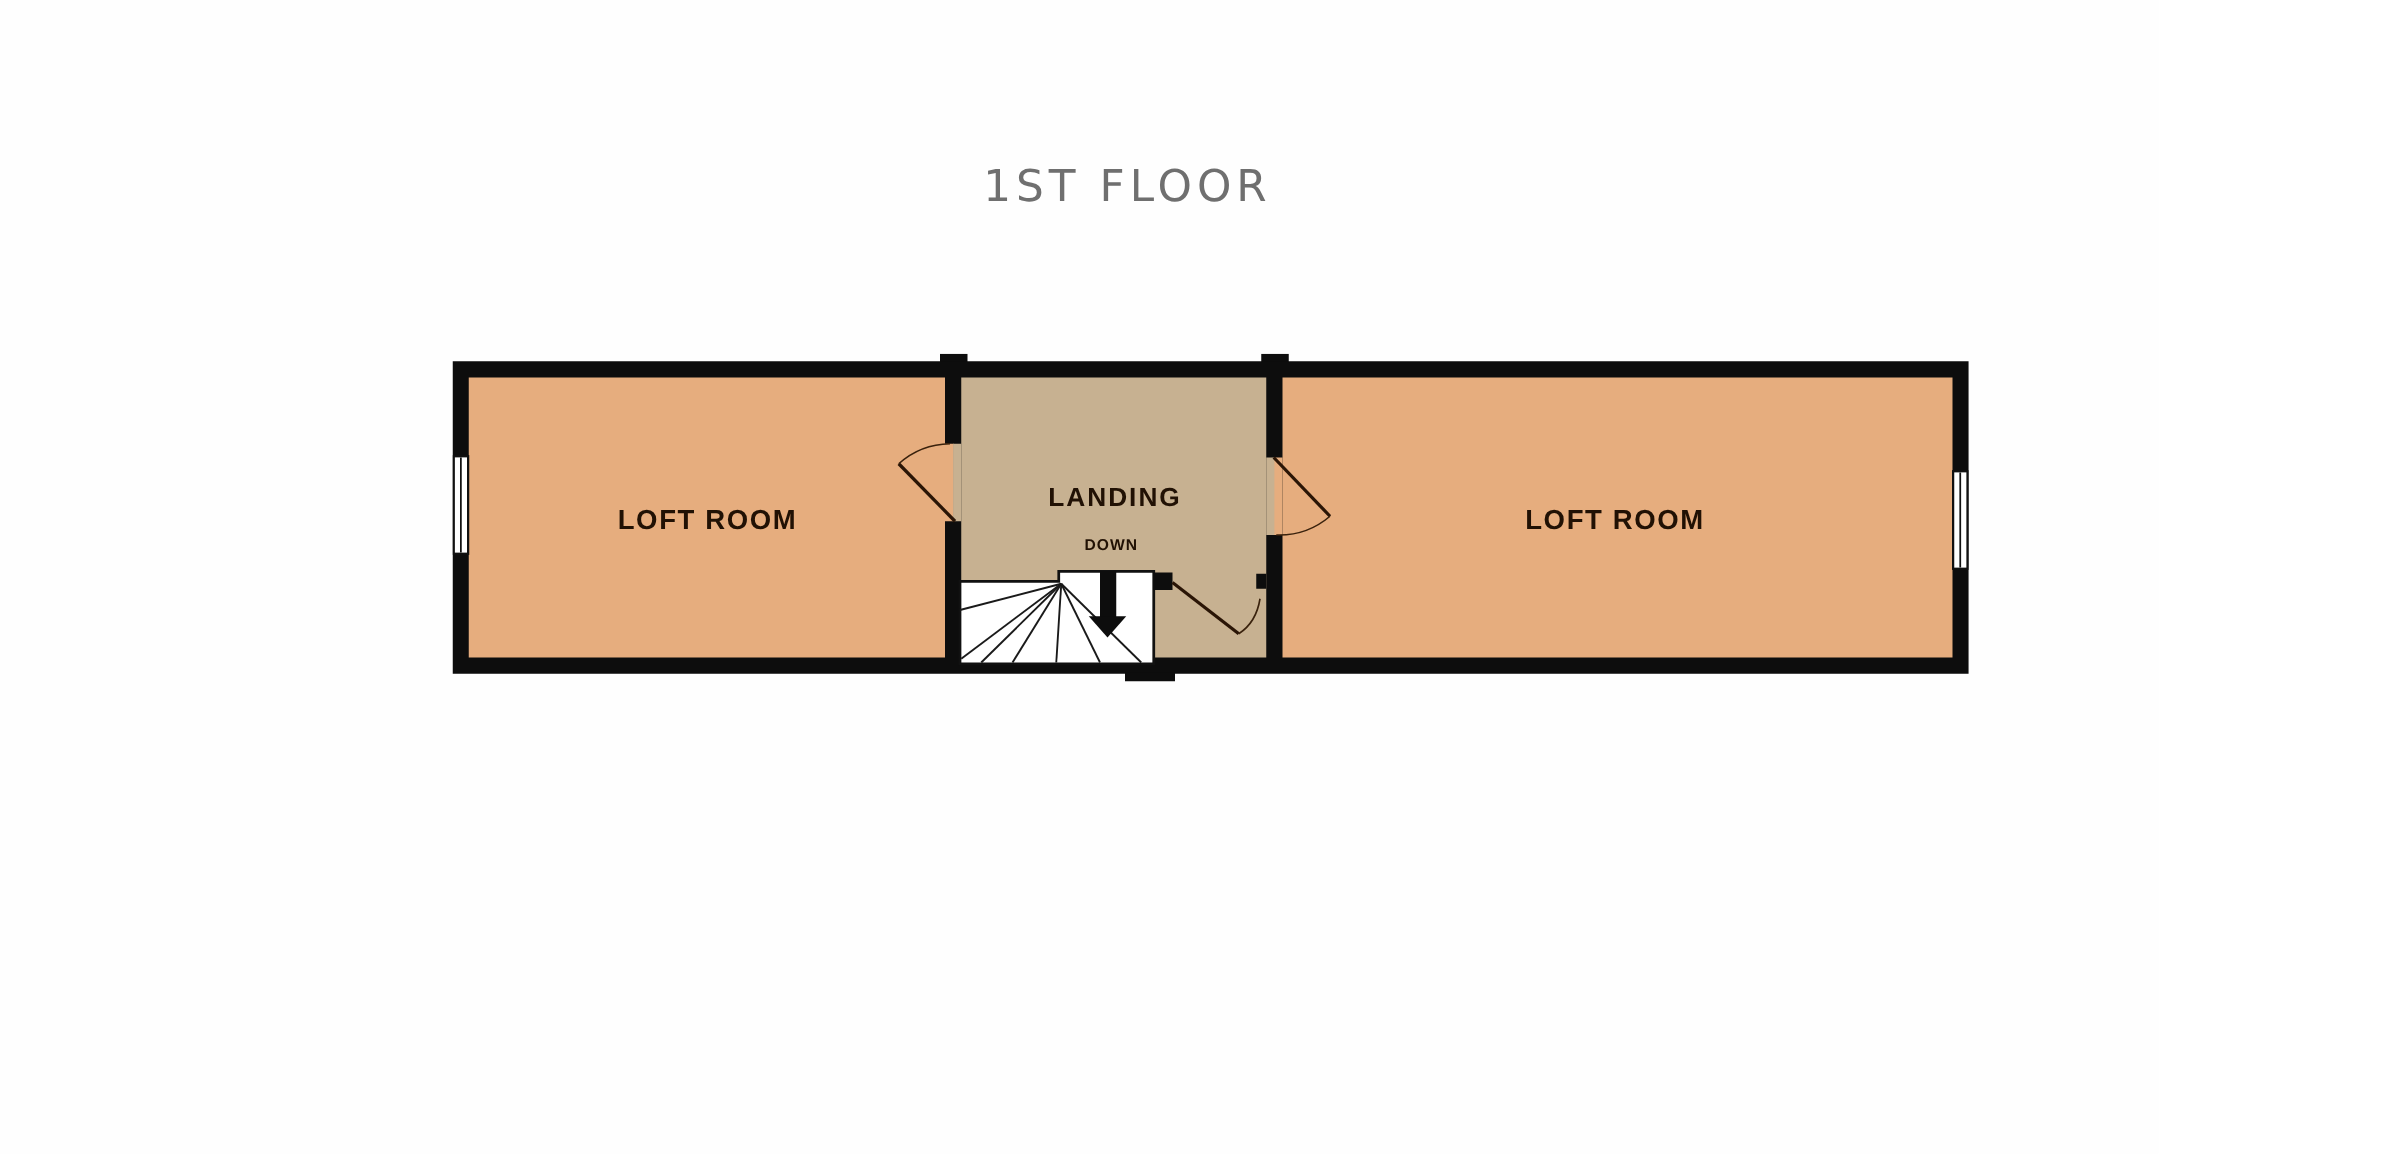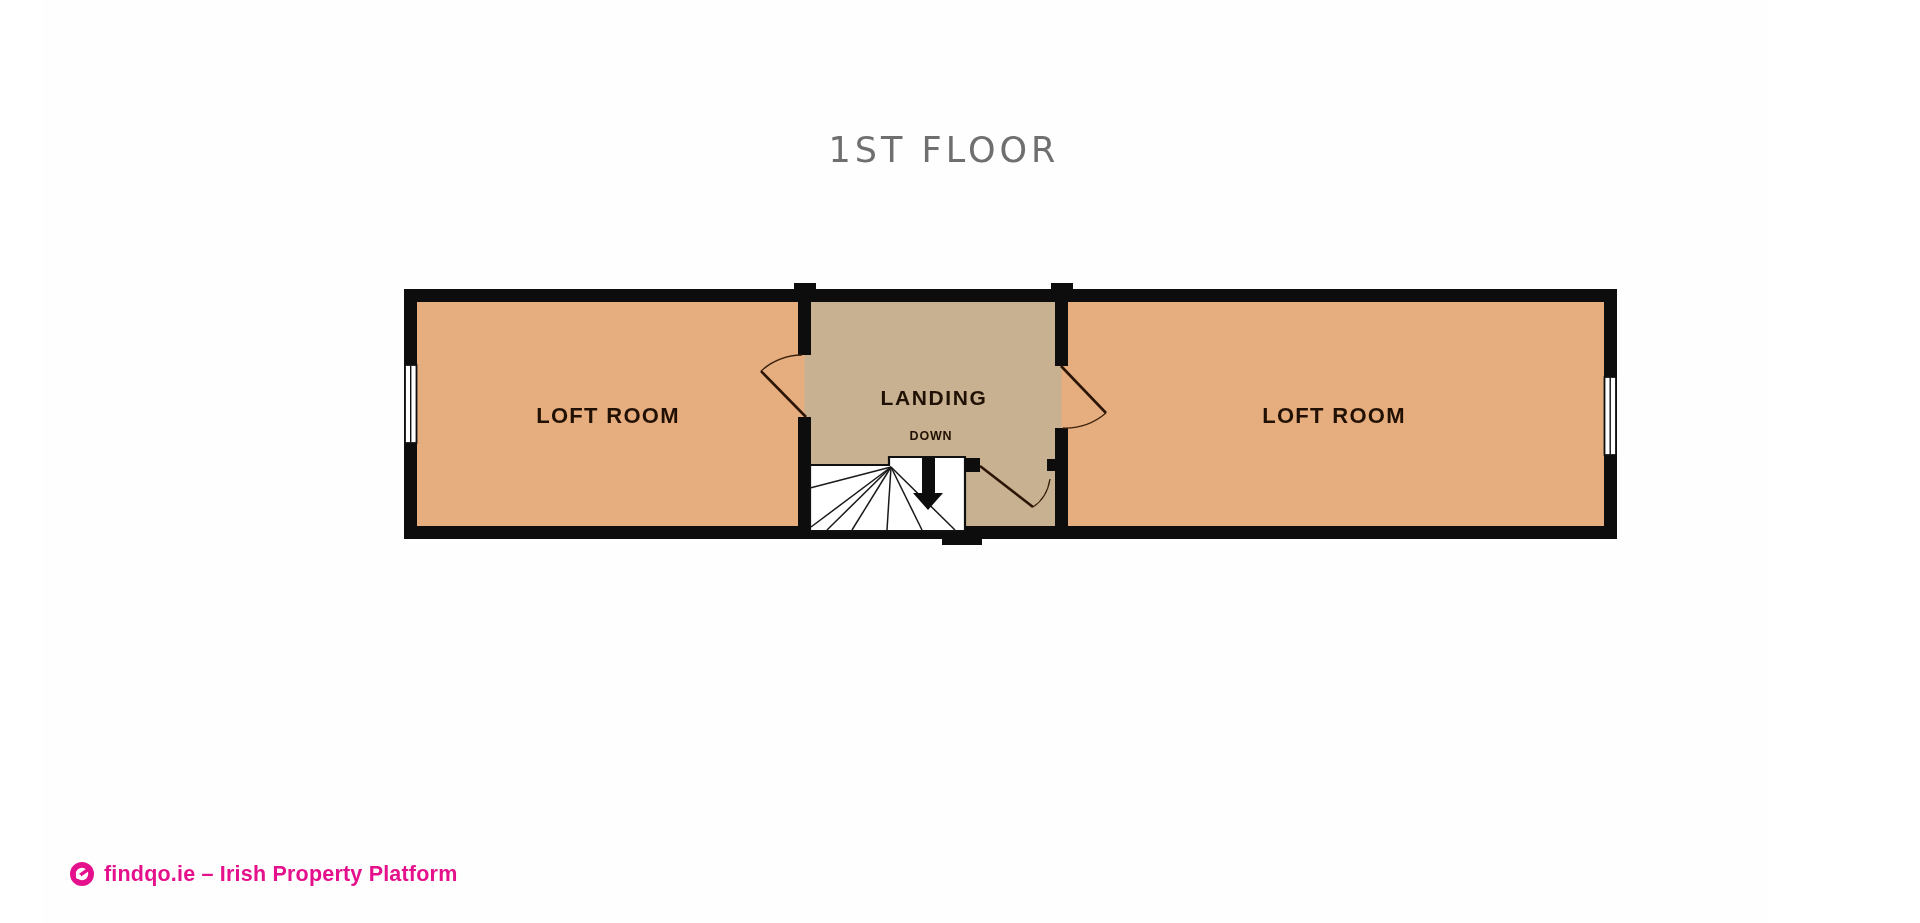--- a/index.html
+++ b/index.html
@@ -1,19 +1,18 @@
 <!DOCTYPE html>
 <html><head>
 <meta charset="utf-8">
 <style>
   html,body{margin:0;padding:0;background:#ffffff;}
   .page{
     position:relative;width:1727px;height:923px;background:#fefefe;overflow:hidden;
     font-family:"Liberation Sans",sans-serif;
-    margin-left:42px;
   }
   .floor-title{
     position:absolute;left:902px;top:130px;transform:translateX(-50%);
     font-size:35px;font-weight:400;color:#6f6f6f;letter-spacing:4px;white-space:nowrap;
     font-family:"DejaVu Sans","Liberation Sans",sans-serif;
   }
   .plan-svg{position:absolute;left:362px;top:283px;}
   .room-label{
     font-family:"Liberation Sans",sans-serif;font-weight:700;font-size:22px;letter-spacing:1.3px;
   }
@@ -96,23 +95,14 @@
       <line x1="576" y1="183" x2="629" y2="224" stroke="#2a1506" stroke-width="2.6"></line>
       <path d="M629,224 Q643,215 646,196" fill="none" stroke="#3a220d" stroke-width="1.3"></path>
     </g>
 
     <text x="204" y="140" text-anchor="middle" class="room-label" fill="#211104">LOFT ROOM</text>
     <text x="930" y="140" text-anchor="middle" class="room-label" fill="#211104">LOFT ROOM</text>
     <text x="530" y="122" text-anchor="middle" class="landing-label" fill="#211104">LANDING</text>
     <text x="527" y="157" text-anchor="middle" class="down-label" fill="#211104">DOWN</text>
   </svg>
 
-  <div class="footer-brand">
-    <svg width="26" height="26" viewBox="0 0 26 26">
-      <circle cx="13" cy="13" r="12" fill="#e5108c"></circle>
-      <circle cx="13" cy="13" r="6.2" fill="#ffffff"></circle>
-      <rect x="3" y="11.2" width="20" height="3.4" transform="rotate(-35 13 13)" fill="#e5108c"></rect>
-      <circle cx="9.5" cy="15.5" r="2.6" fill="#ffffff"></circle>
-    </svg>
-    <span class="brand-text" style="color:#e5108c;">findqo.ie – Irish Property Platform</span>
-  </div>
 
 </div>
 
 </body></html>

